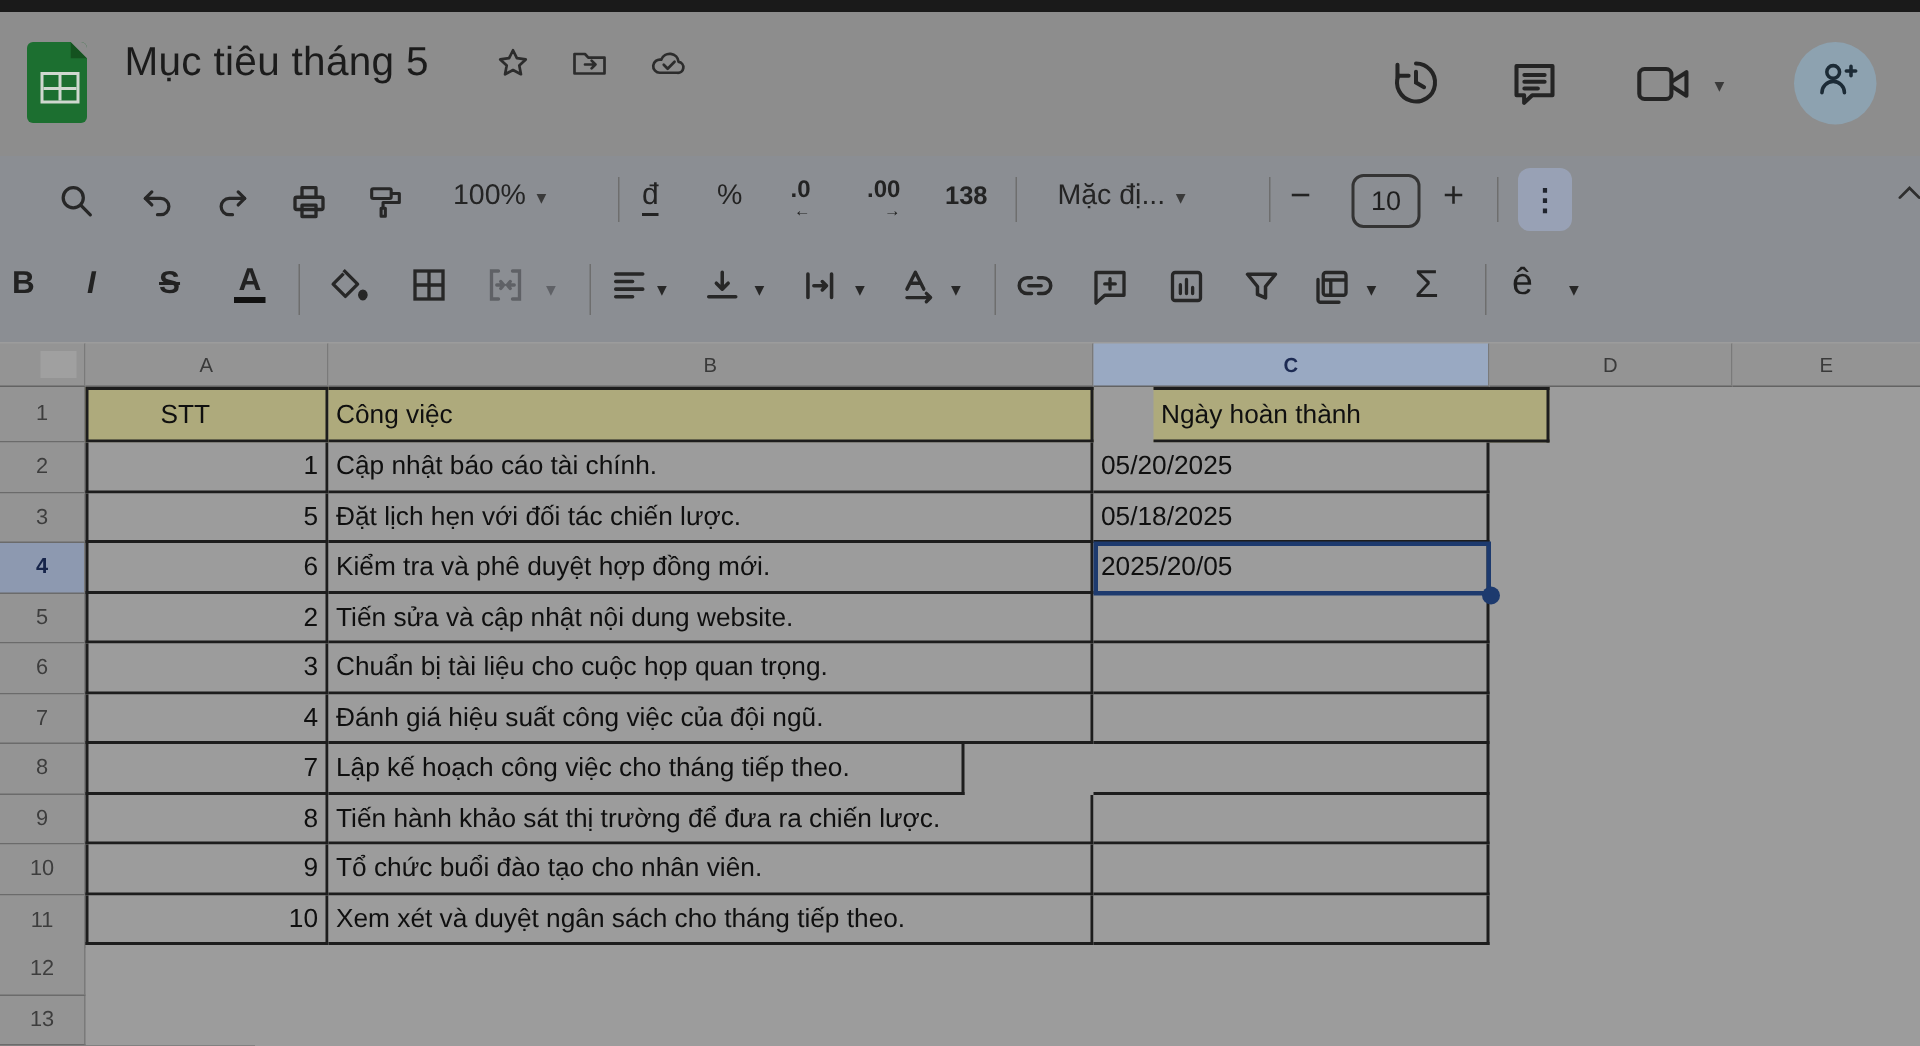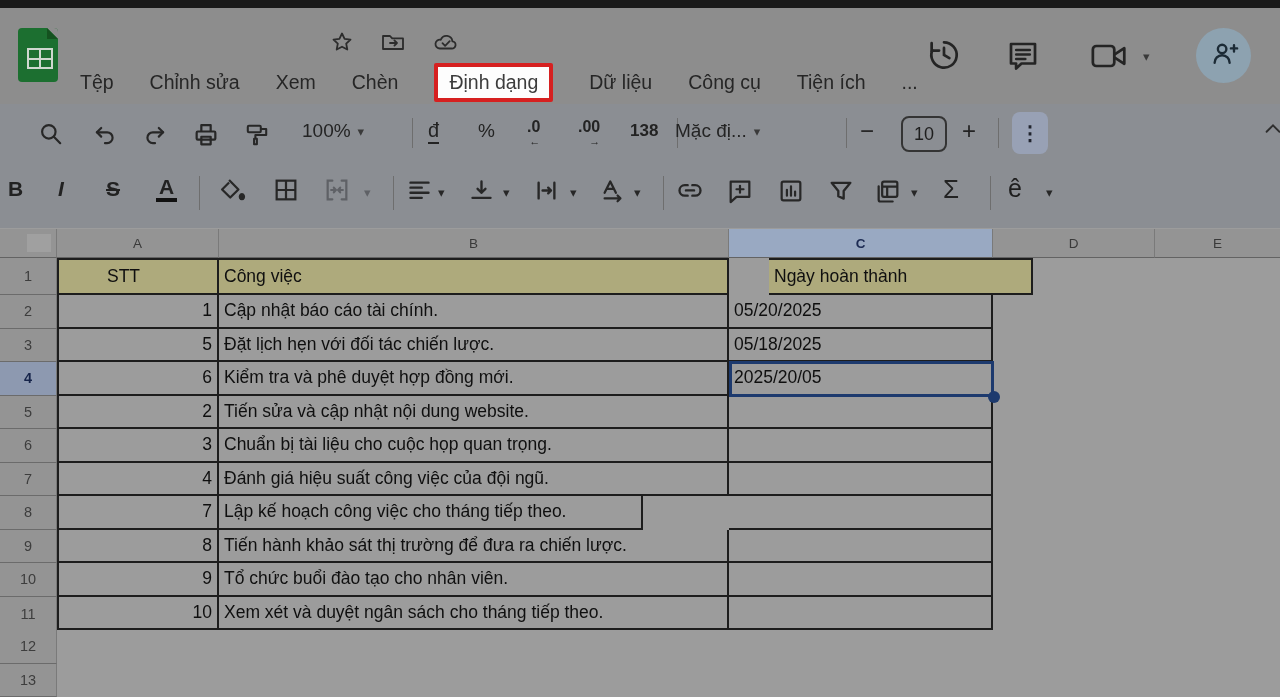--- a/index.html
+++ b/index.html
@@ -74,20 +74,21 @@
 <div class="root">
 
   <div class="topstrip"></div>
 
   <div class="appbar">
     <div class="logo">
       <div class="sheet"></div>
         <div class="fold"></div>
         <div class="gridp"></div>
     </div>
+    <div class="doc-title">Mục tiêu tháng 5</div>
 
     <div class="title-icons">
       <span>
         <svg width="24" height="24" viewBox="0 0 24 24" fill="none" stroke="#2c2c2c" stroke-width="1.8" stroke-linejoin="round">
           <path d="M12 3.5 L14.6 8.8 L20.5 9.6 L16.2 13.7 L17.3 19.5 L12 16.7 L6.7 19.5 L7.8 13.7 L3.5 9.6 L9.4 8.8 Z"></path>
         </svg>
       </span>
       <span>
         <svg width="26" height="24" viewBox="0 0 26 24" fill="none" stroke="#2c2c2c" stroke-width="1.8" stroke-linejoin="round">
           <path d="M3 6 h7 l2.2 2.4 H23 V19 H3 Z"></path>
@@ -95,31 +96,20 @@
         </svg>
       </span>
       <span>
         <svg width="28" height="24" viewBox="0 0 28 24" fill="none" stroke="#2c2c2c" stroke-width="1.8" stroke-linejoin="round">
           <path d="M8 18.5 a4.4 4.4 0 1 1 .8-8.7 a6 6 0 0 1 11.6 1.5 a3.6 3.6 0 0 1 -.9 7.2 Z"></path>
           <path d="M10.5 13.2 l2.6 2.6 l4.6-4.6" stroke-linecap="round"></path>
         </svg>
       </span>
     </div>
 
-    <div class="menubar">
-        <div class="mi">Tệp</div>
-        <div class="mi">Chỉnh sửa</div>
-        <div class="mi">Xem</div>
-        <div class="mi">Chèn</div>
-        <div class="mi hl">Định dạng</div>
-        <div class="mi">Dữ liệu</div>
-        <div class="mi">Công cụ</div>
-        <div class="mi">Tiện ích</div>
-        <div class="mi">...</div>
-      </div>
 
     <span class="ico-btn" style="left:925px;top:28px;">
       <svg width="38" height="38" viewBox="0 0 24 24" fill="none" stroke="#242424" stroke-width="1.7" stroke-linecap="round">
         <path d="M12 4 a8 8 0 1 1 -7.4 5"></path>
         <path d="M4.2 4.5 v4.7 h4.7"></path>
         <path d="M12 7.5 V12 l3.4 2"></path>
       </svg>
     </span>
     <span class="ico-btn" style="left:1005px;top:30px;">
       <svg width="36" height="36" viewBox="0 0 24 24" fill="none" stroke="#242424" stroke-width="1.8" stroke-linejoin="round">
@@ -188,21 +178,21 @@
     <span class="tbtn dec" style="left:527px;top:15px;">
       <span class="top">.0</span>
         <span class="arr">←</span>
     </span>
     <span class="tbtn dec" style="left:578px;top:15px;">
       <span class="top">.00</span>
         <span class="arr">→</span>
     </span>
     <span class="tbtn" style="left:630px;top:17px;font-size:17px;font-weight:600;color:#232323;">138</span>
     <span class="tsep" style="left:677px;"></span>
-    <span class="tbtn tlabel" style="left:675px;top:16px;">
+    <span class="tbtn tlabel" style="left:705px;top:16px;">
       <span>Mặc đị...</span>
         <span class="caret">▾</span>
     </span>
     <span class="tsep" style="left:846px;"></span>
     <span class="tbtn" style="left:860px;top:13px;font-size:24px;color:#232323;">−</span>
     <span class="tbtn" style="left:901px;top:12px;">
       <span class="sizebox">10</span>
     </span>
     <span class="tbtn" style="left:962px;top:13px;font-size:24px;color:#232323;">+</span>
     <span class="tsep" style="left:998px;"></span>

